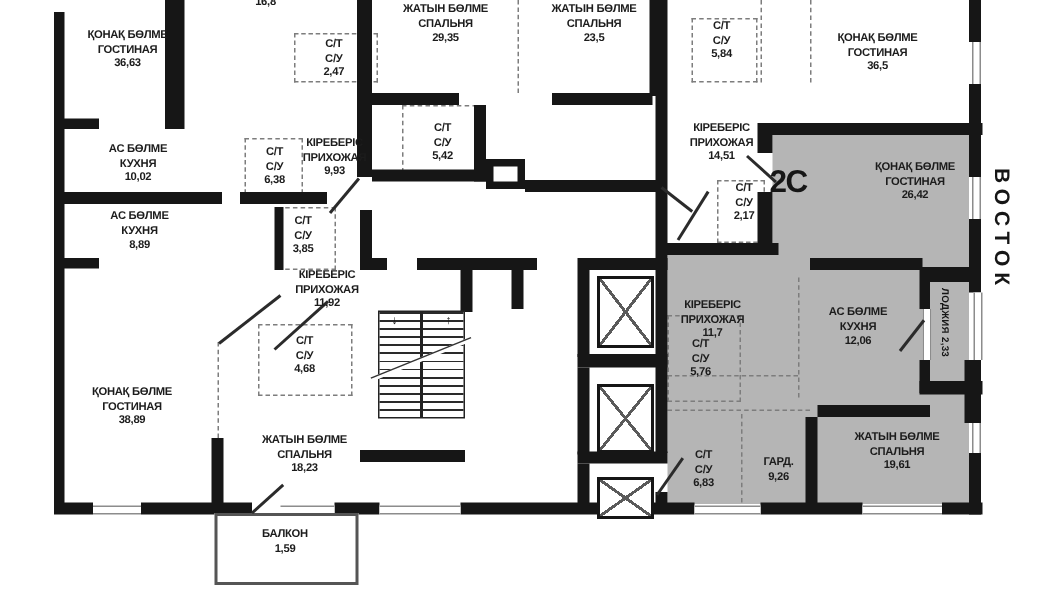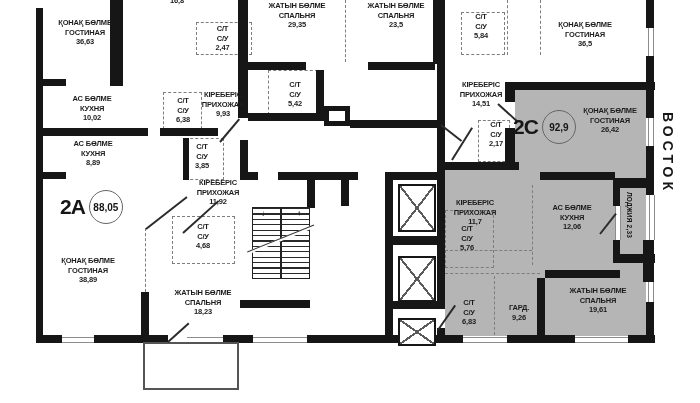--- a/index.html
+++ b/index.html
@@ -247,20 +247,24 @@
   <div class="rl" style="left:48px;top:256px;width:80px">
     <div>ҚОНАҚ БӨЛМЕ</div>
     <div>ГОСТИНАЯ</div>
     <div>38,89</div>
   </div>
   <div class="rl" style="left:163px;top:288px;width:80px">
     <div>ЖАТЫН БӨЛМЕ</div>
     <div>СПАЛЬНЯ</div>
     <div>18,23</div>
   </div>
+  <div class="rl" style="left:150px;top:351px;width:80px">
+    <div>БАЛКОН</div>
+    <div>1,59</div>
+  </div>
   <div class="rl" style="left:570px;top:106px;width:80px">
     <div>ҚОНАҚ БӨЛМЕ</div>
     <div>ГОСТИНАЯ</div>
     <div>26,42</div>
   </div>
   <div class="rl" style="left:442px;top:198px;width:66px">
     <div>КІРЕБЕРІС</div>
     <div>ПРИХОЖАЯ</div>
     <div>11,7</div>
   </div>
@@ -285,28 +289,19 @@
   <div class="rl" style="left:499px;top:303px;width:40px">
     <div>ГАРД.</div>
     <div>9,26</div>
   </div>
   <div class="rl" style="left:558px;top:286px;width:80px">
     <div>ЖАТЫН БӨЛМЕ</div>
     <div>СПАЛЬНЯ</div>
     <div>19,61</div>
   </div>
 
-  <div class="badge" style="left:60px;top:190px">
-    <span class="badge-id">2A</span>
-    <span class="badge-circle">
-      <span>88,05</span>
-    </span>
-  </div>
   <div class="badge" style="left:513px;top:110px">
     <span class="badge-id">2C</span>
-    <span class="badge-circle">
-      <span>92,9</span>
-    </span>
   </div>
 
   <div class="vtext compass" style="left:660px;top:112px;height:130px">ВОСТОК</div>
 
 </div>
 
 </body></html>

